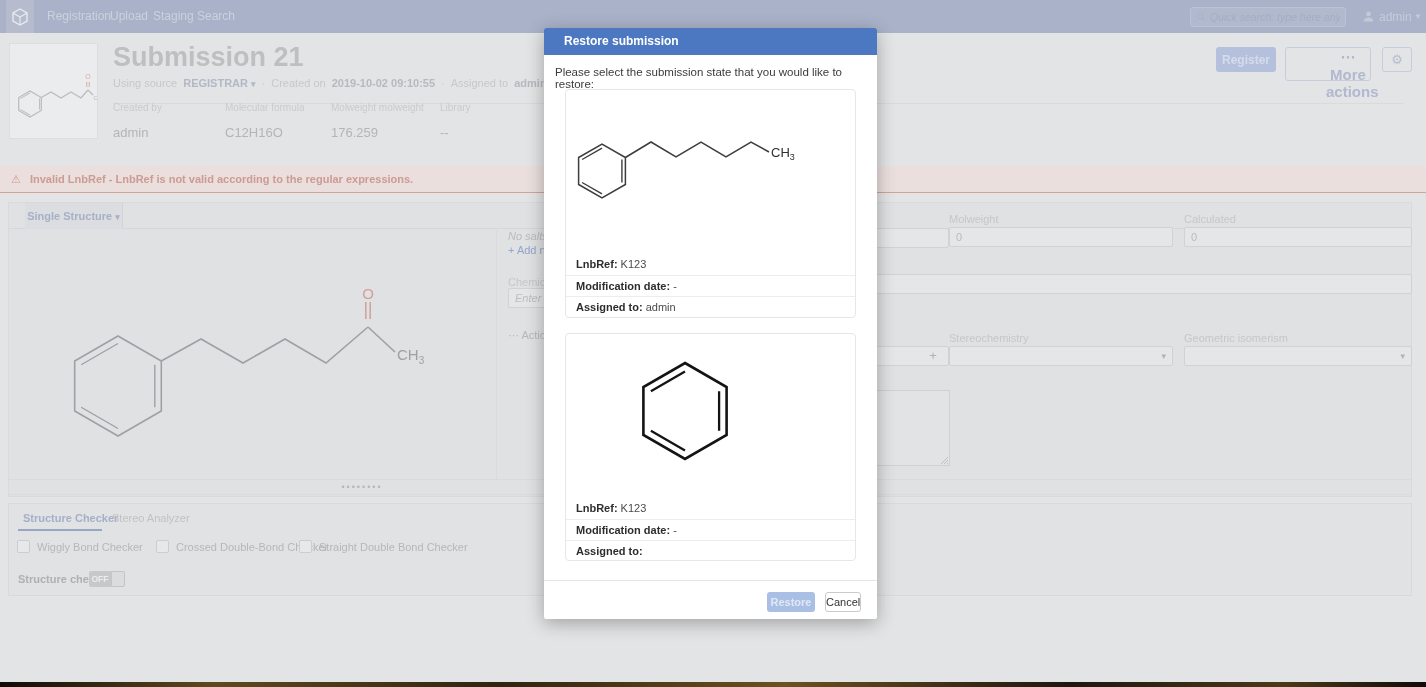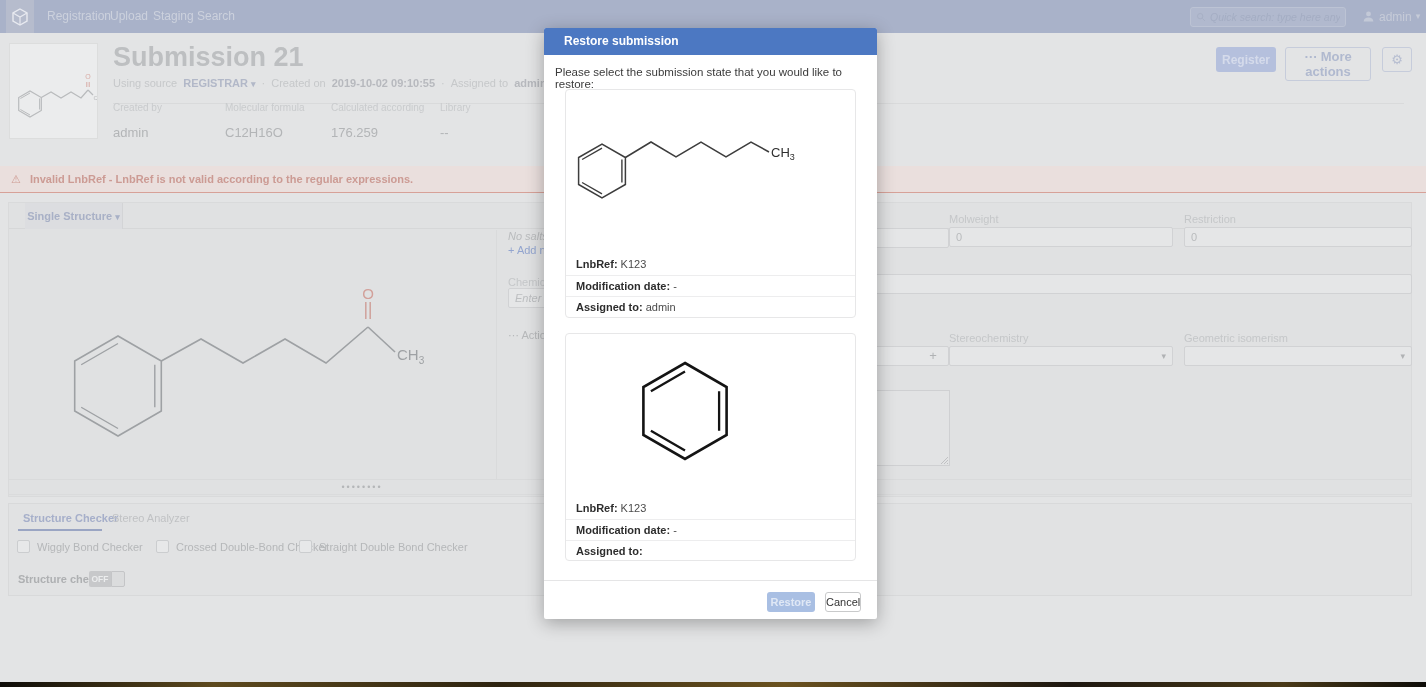--- a/index.html
+++ b/index.html
@@ -19,21 +19,21 @@
   
   .thumb { position:absolute; left:9px; top:43px; width:89px; height:96px; background:#ebeced; border:1px solid #dcdddd; }
   .page-title { position:absolute; left:113px; top:42px; font-size:27px; font-weight:bold; color:#bdbfc1; }
   .subtitle { position:absolute; left:113px; top:77px; font-size:11px; color:#c6c8ca; display:flex; gap:6px; align-items:center; }
   .subtitle b { color:#b7b9be; }
   .src-dd { color:#b2b8c8; font-weight:bold; cursor:pointer; }
   .hdr-divider { position:absolute; left:113px; top:103px; width:1291px; height:1px; background:#d9dadb; }
   .meta-label { position:absolute; top:102px; font-size:10px; color:#c9cbcd;text-align:center; }
   .meta-value { position:absolute; top:125px; font-size:13px; color:#b3b5b7; }
   .btn-register { position:absolute; left:1216px; top:47px; width:60px; height:25px; background:#b5c0dd; border:none; border-radius:3px; color:#d5dbeb; font-weight:bold; font-size:12px; cursor:pointer; }
-  .btn-more { position:absolute; left:1285px; top:47px; width:86px; height:34px; background:transparent; border:1px solid #c6ccdb; border-radius:3px; color:#b0b9cf; font-weight:bold; font-size:13px; cursor:pointer; }
+  .btn-more { position:absolute; left:1285px; top:47px; width:86px; height:34px; background:transparent; border:1px solid #c6ccdb; border-radius:3px; color:#b0b9cf; font-weight:bold; font-size:15px; cursor:pointer;padding-left:40px; }
   .btn-gear { position:absolute; left:1382px; top:47px; width:30px; height:25px; background:transparent; border:1px solid #c6ccdb; border-radius:3px; color:#b7bed1; font-size:13px; cursor:pointer; }
 
   
   .warning { position:absolute; left:0; top:166px; width:100%; height:27px; background:#eadfdd; border-bottom:1px solid #d7a198; line-height:26px; padding-left:11px; font-size:11px; font-weight:bold; color:#cc9b94; }
   .warning .w-icon { margin-right:6px; font-weight:normal; color:#cf9d95; }
 
   
   .panel { position:absolute; left:8px; top:202px; width:1404px; height:295px; background:#e0e1e2; border:1px solid #d9dadb; }
   .tabbar { position:absolute; left:0; top:0; right:0; height:26px; border-bottom:1px solid #d6d7d8; }
   .tab-single { position:absolute; left:16px; top:0; width:98px; height:26px; background:#dcdde0; border-right:1px solid #d3d4d6; text-align:center; line-height:26px; font-size:11px; font-weight:bold; color:#a8b0c6; cursor:pointer; }
@@ -150,21 +150,21 @@
     <span>Assigned to</span>
     <b>admin</b>
   </div>
 
   <div class="hdr-divider"></div>
 
   <span class="meta-label" style="left:113px">Created by</span>
   <span class="meta-value" style="left:113px">admin</span>
   <span class="meta-label" style="left:225px">Molecular formula</span>
   <span class="meta-value" style="left:225px">C12H16O</span>
-  <span class="meta-label" style="left:331px">Calculated according</span>
+  <span class="meta-label" style="left:331px">Molweight molweight</span>
   <span class="meta-value" style="left:331px">176.259</span>
   <span class="meta-label" style="left:440px">Library</span>
   <span class="meta-value" style="left:440px">--</span>
 
   <button class="btn-register">Register</button>
   <button class="btn-more">
     <span>⋯</span>
     <span>More actions</span>
   </button>
   <button class="btn-gear">
@@ -203,21 +203,21 @@
 
     <span class="salts-note">No salts or</span>
     <span class="add-new"><span>+</span> <span>Add new</span></span>
     <span class="chem-label">Chemically</span>
     <input class="f-input" style="left: 499px; top: 85px; width: 120px;" placeholder="Enter any">
     <span class="actions-link"><span>⋯</span> <span>Actions</span></span>
 
     <div class="f-input" style="left:552px; top:25px; width:388px;"></div>
     <span class="f-label" style="left:940px; top:10px;">Molweight</span>
     <input class="f-input" style="left: 940px; top: 24px; width: 224px;" value="0">
-    <span class="f-label" style="left:1175px; top:10px;">Restriction</span>
+    <span class="f-label" style="left:1175px; top:10px;">Calculated</span>
     <input class="f-input" style="left: 1175px; top: 24px; width: 228px;" value="0">
 
     <div class="f-input" style="left:552px; top:71px; width:851px;"></div>
 
     <div class="f-input" style="left:552px; top:143px; width:388px;"></div>
     <span class="plus-btn">+</span>
     <span class="f-label" style="left:940px; top:129px;">Stereochemistry</span>
     <div class="f-select" style="left:940px; top:143px; width:224px;">
       <span class="sel-caret">▾</span>
     </div>

